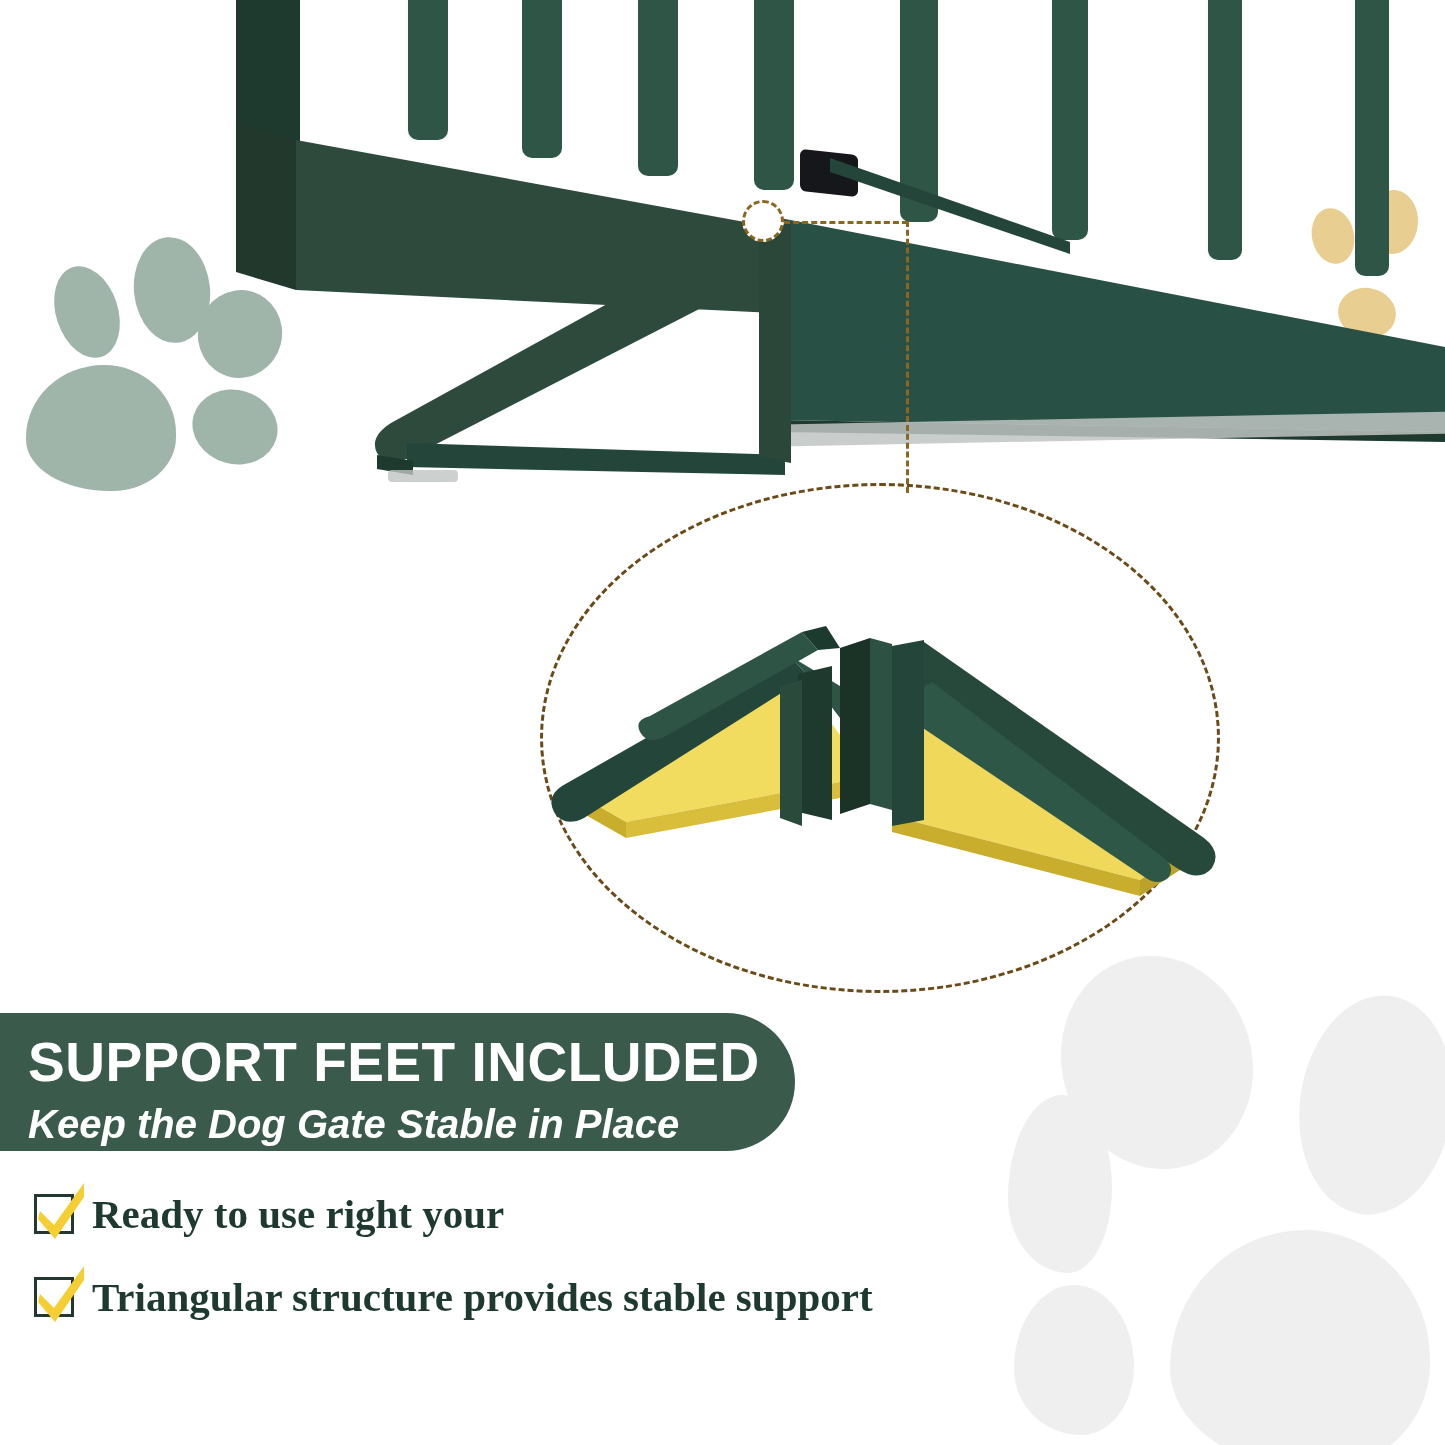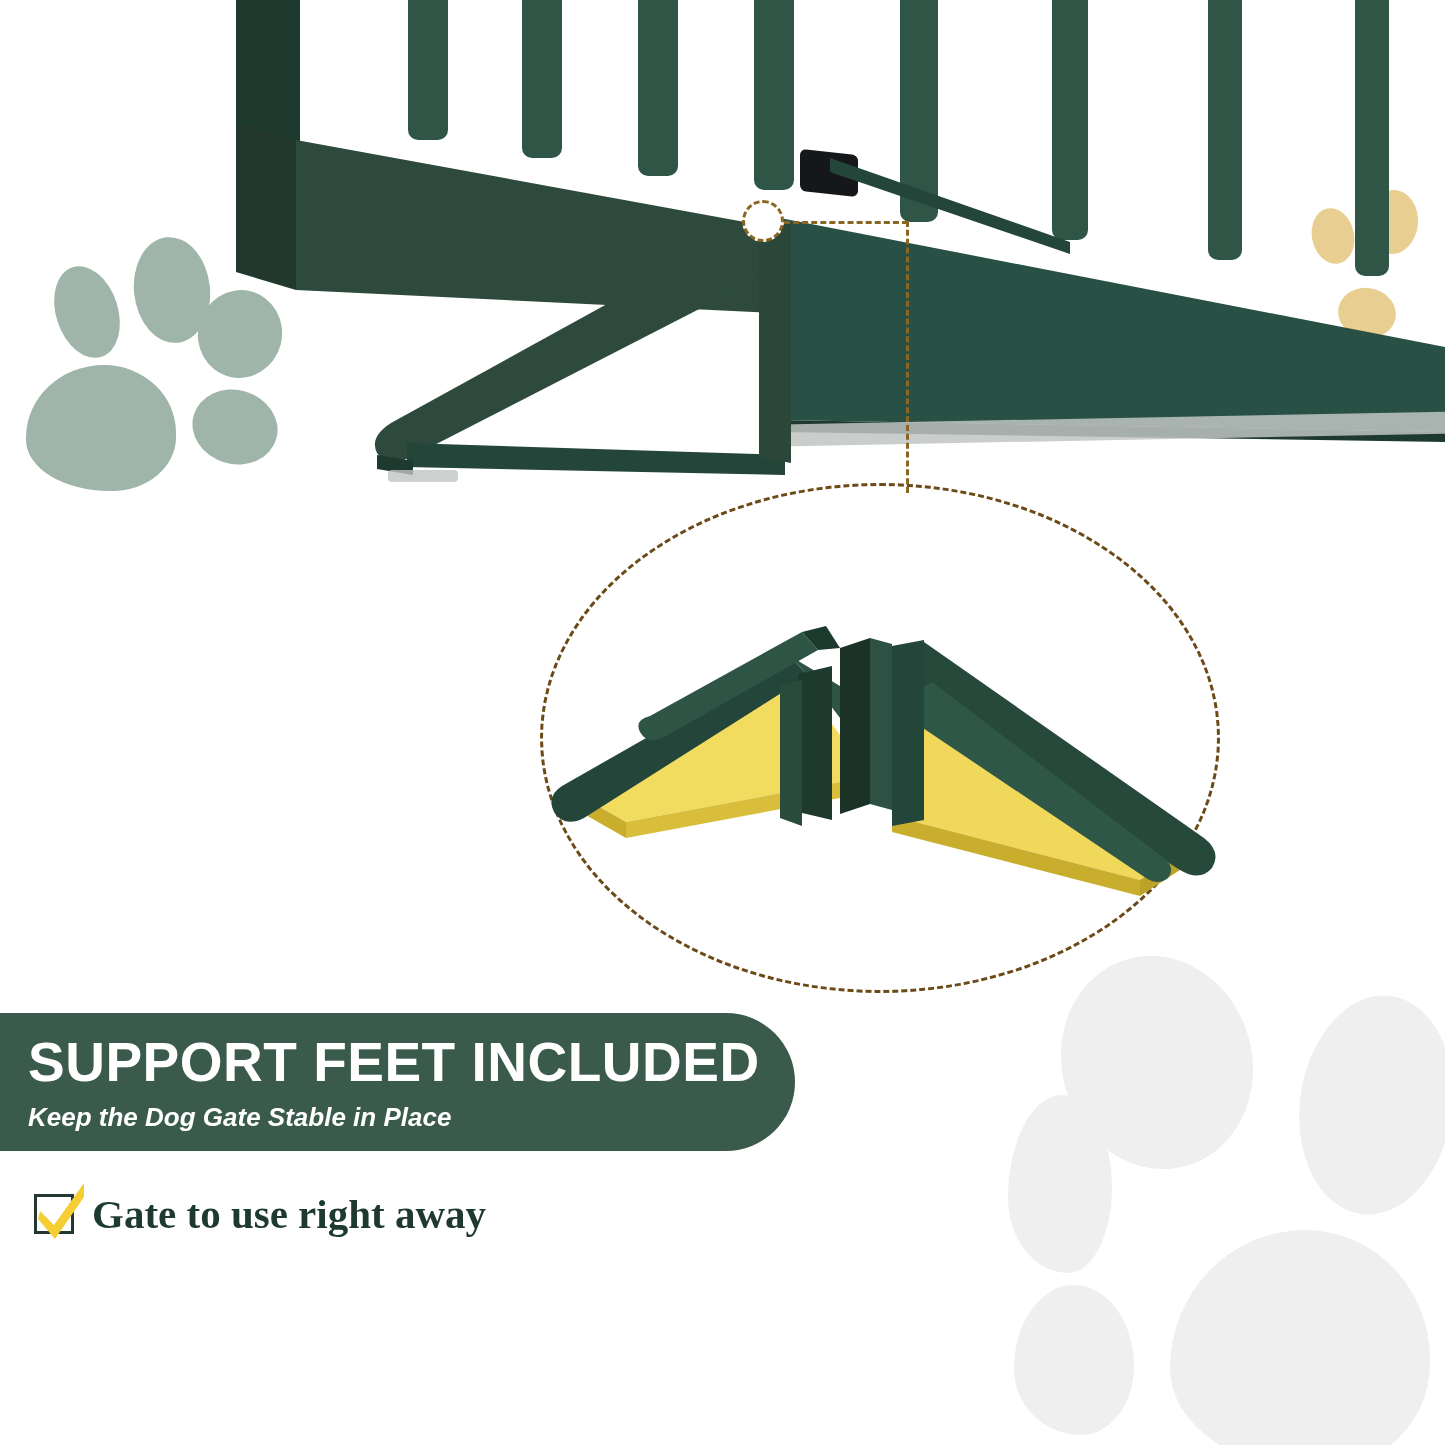--- a/index.html
+++ b/index.html
@@ -82,21 +82,21 @@
     color: #ffffff;
     font-size: 55px;
     font-weight: bold;
     letter-spacing: 0.5px;
     line-height: 1.0;
     white-space: nowrap;
     font-family: "Liberation Sans", sans-serif;
   }
   .banner-sub {
     color: #ffffff;
-    font-size: 26px;
+    font-size: 40px;
     font-weight: bold;
     font-style: italic;
     margin-top: 12px;
     white-space: nowrap;
     font-family: "Liberation Sans", sans-serif;
   }
 
   
   .bullets {
     position: absolute;
@@ -243,20 +243,28 @@
   </div>
 
   <div class="bullets">
 
     <div class="bullet-row">
       <span class="chk">
         <svg width="56" height="60" viewBox="0 0 56 60">
           <path d="M6,30 L20,44 L50,2 L50,16 L21,58 L4,38 Z" fill="#F5CE34"></path>
         </svg>
       </span>
-      <span class="bullet-text">Gate to use right away</span>
+      <span class="bullet-text">Ready to use right your</span>
     </div>
 
+    <div class="bullet-row">
+      <span class="chk">
+        <svg width="56" height="60" viewBox="0 0 56 60">
+          <path d="M6,30 L20,44 L50,2 L50,16 L21,58 L4,38 Z" fill="#F5CE34"></path>
+        </svg>
+      </span>
+      <span class="bullet-text">Triangular structure provides stable support</span>
+    </div>
 
 
   </div>
 
 </div>
 
 </body></html>

